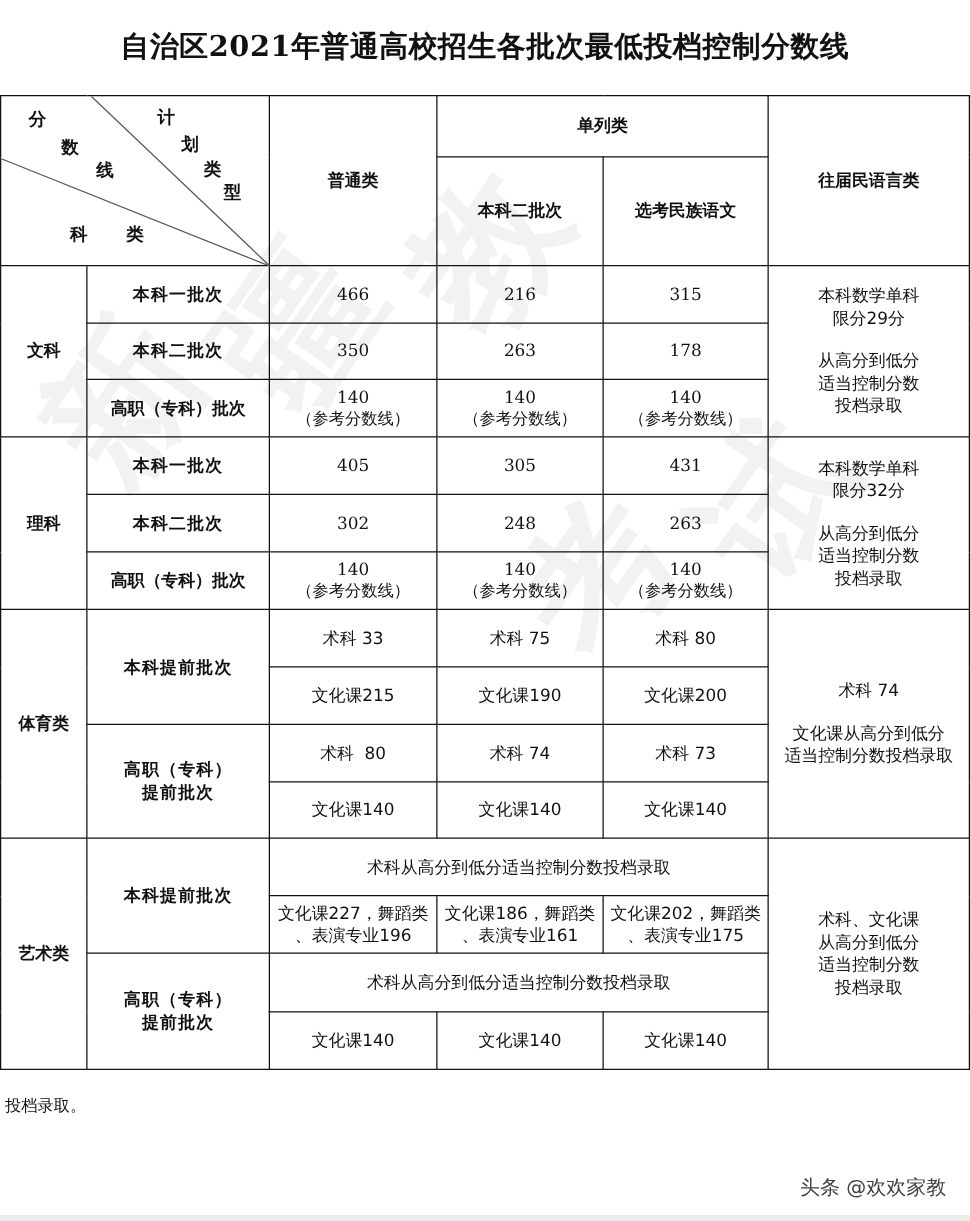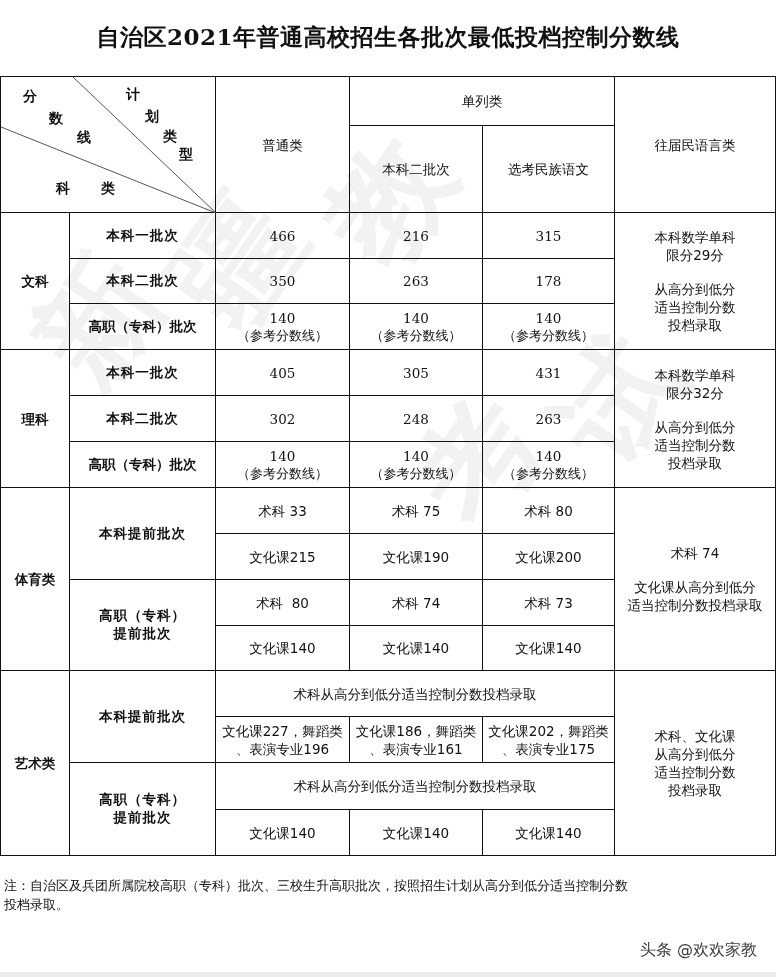--- a/index.html
+++ b/index.html
@@ -6,21 +6,21 @@
   body { width:776px; height:977px; position:relative; overflow:hidden;
          font-family:"DejaVu Serif","Liberation Serif",serif; color:#111; }
   .title { position:absolute; left:0; top:22px; width:776px; text-align:center;
            font-size:23px; font-weight:bold; letter-spacing:0.5px; }
   .watermark { position:absolute; pointer-events:none; color:rgba(0,0,0,0.05);
                font-size:120px; font-weight:bold; transform:rotate(-55deg); }
   table.grid { position:absolute; left:0; top:76px; width:775px;
                border-collapse:collapse; table-layout:fixed; }
   table.grid td { border:1.5px solid #111; text-align:center; vertical-align:middle;
                   padding:0; font-size:13.5px; line-height:18px; }
-  .hdr { font-family:"DejaVu Sans","Liberation Sans",sans-serif; font-weight:normal; font-size:15px;margin-top:36px; }
+  .hdr { font-family:"DejaVu Sans","Liberation Sans",sans-serif; font-weight:bold; font-size:15px;margin-top:36px; }
   .cat { font-family:"DejaVu Sans","Liberation Sans",sans-serif; font-weight:bold; font-size:15px;margin-left:19px; }
   .batch { font-family:Liberation Serif, serif; font-weight:bold; font-size:15px; letter-spacing:1px; line-height:22px; }
   .val { font-family:"DejaVu Serif","Liberation Serif",serif; font-size:13.5px; }
   .note { font-family:"DejaVu Sans","Liberation Sans",sans-serif; font-size:13px; line-height:18px; }
   .corner { position:relative; padding:0; }
   .corner svg { position:absolute; left:0; top:0; }
   .corner span { position:absolute; font-family:"DejaVu Sans","Liberation Sans",sans-serif; font-weight:bold; font-size:14px; }
   .footnote { position:absolute; left:4px; top:876px; width:770px;
               font-family:"DejaVu Sans","Liberation Sans",sans-serif; font-size:13px; line-height:19px; }
   .credit { position:absolute; left:640px; top:940px; font-family:"DejaVu Sans","Liberation Sans",sans-serif;
@@ -215,18 +215,17 @@
   </tr>
   <tr style="height:46px">
     <td class="note">文化课140</td>
     <td class="note">文化课140</td>
     <td class="note">文化课140</td>
   </tr>
 </tbody>
   </table>
 
 <div class="footnote">
-  <div>注：自治区及兵团所属院校高职（专科）批次、三校生升高职批次，按照招生计划从高分到低分适当控制分数</div>
   <div>投档录取。</div>
 </div>
 
 <div class="credit">头条 @欢欢家教</div>
 <div class="bottom-border"></div>
 
 </body></html>

